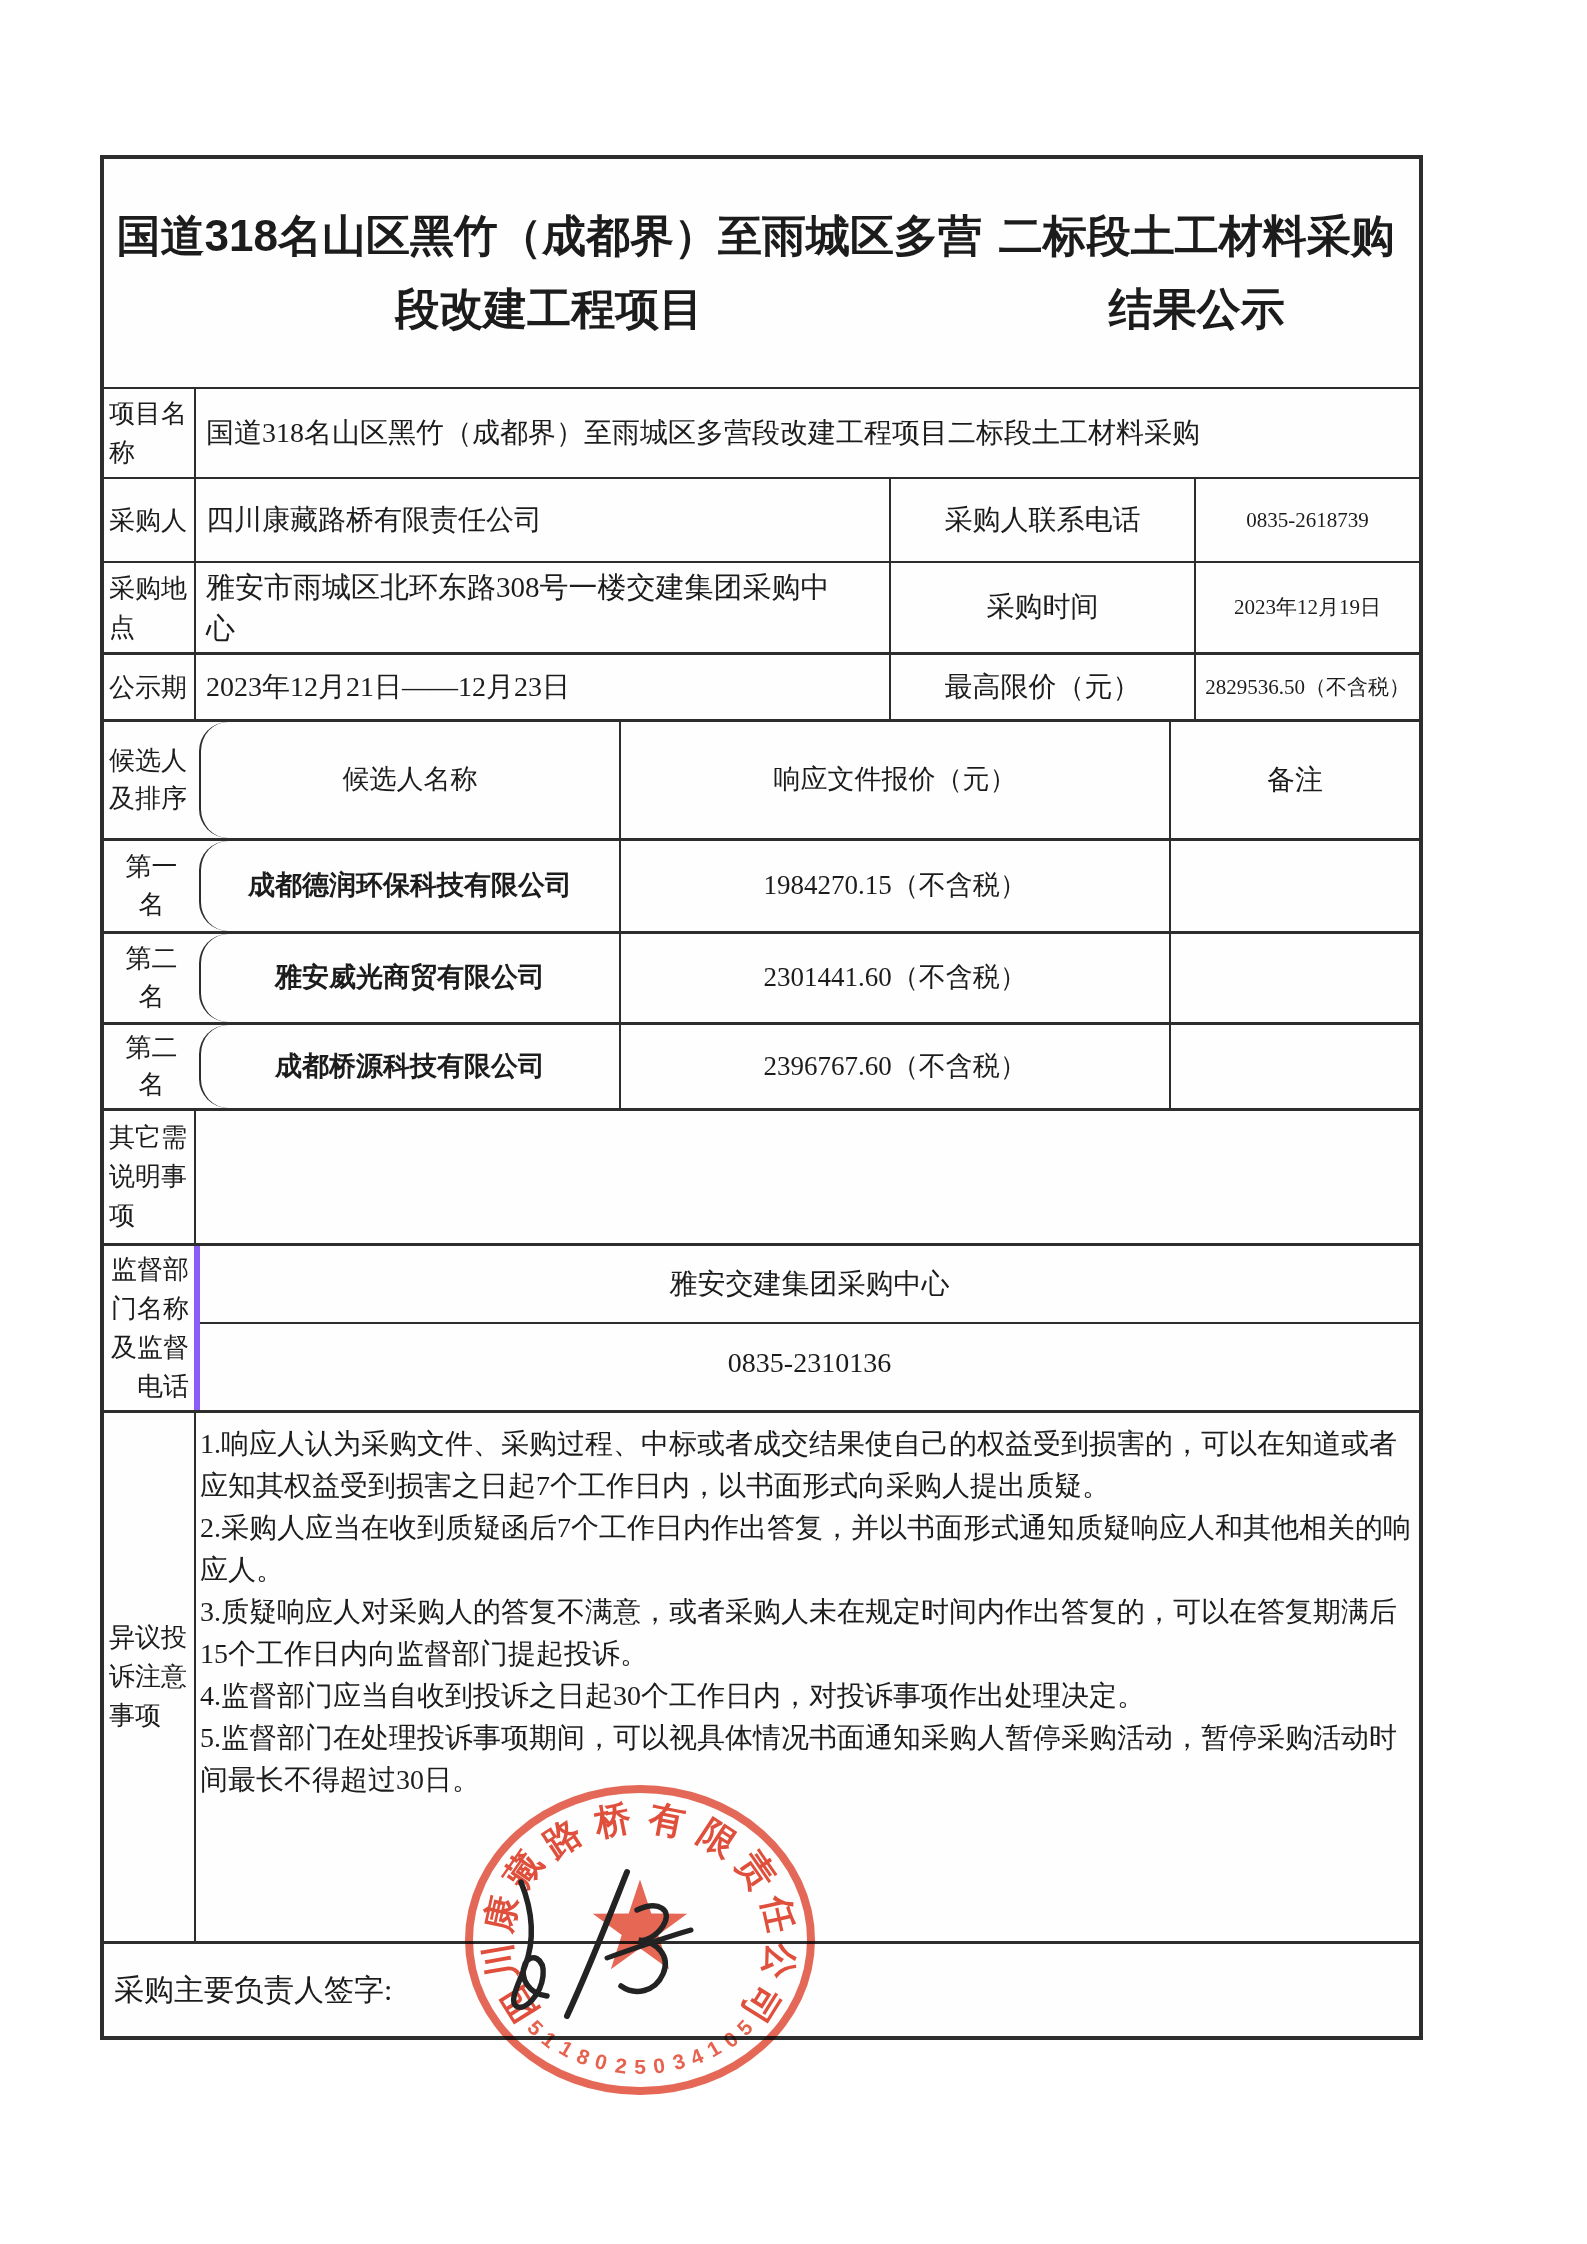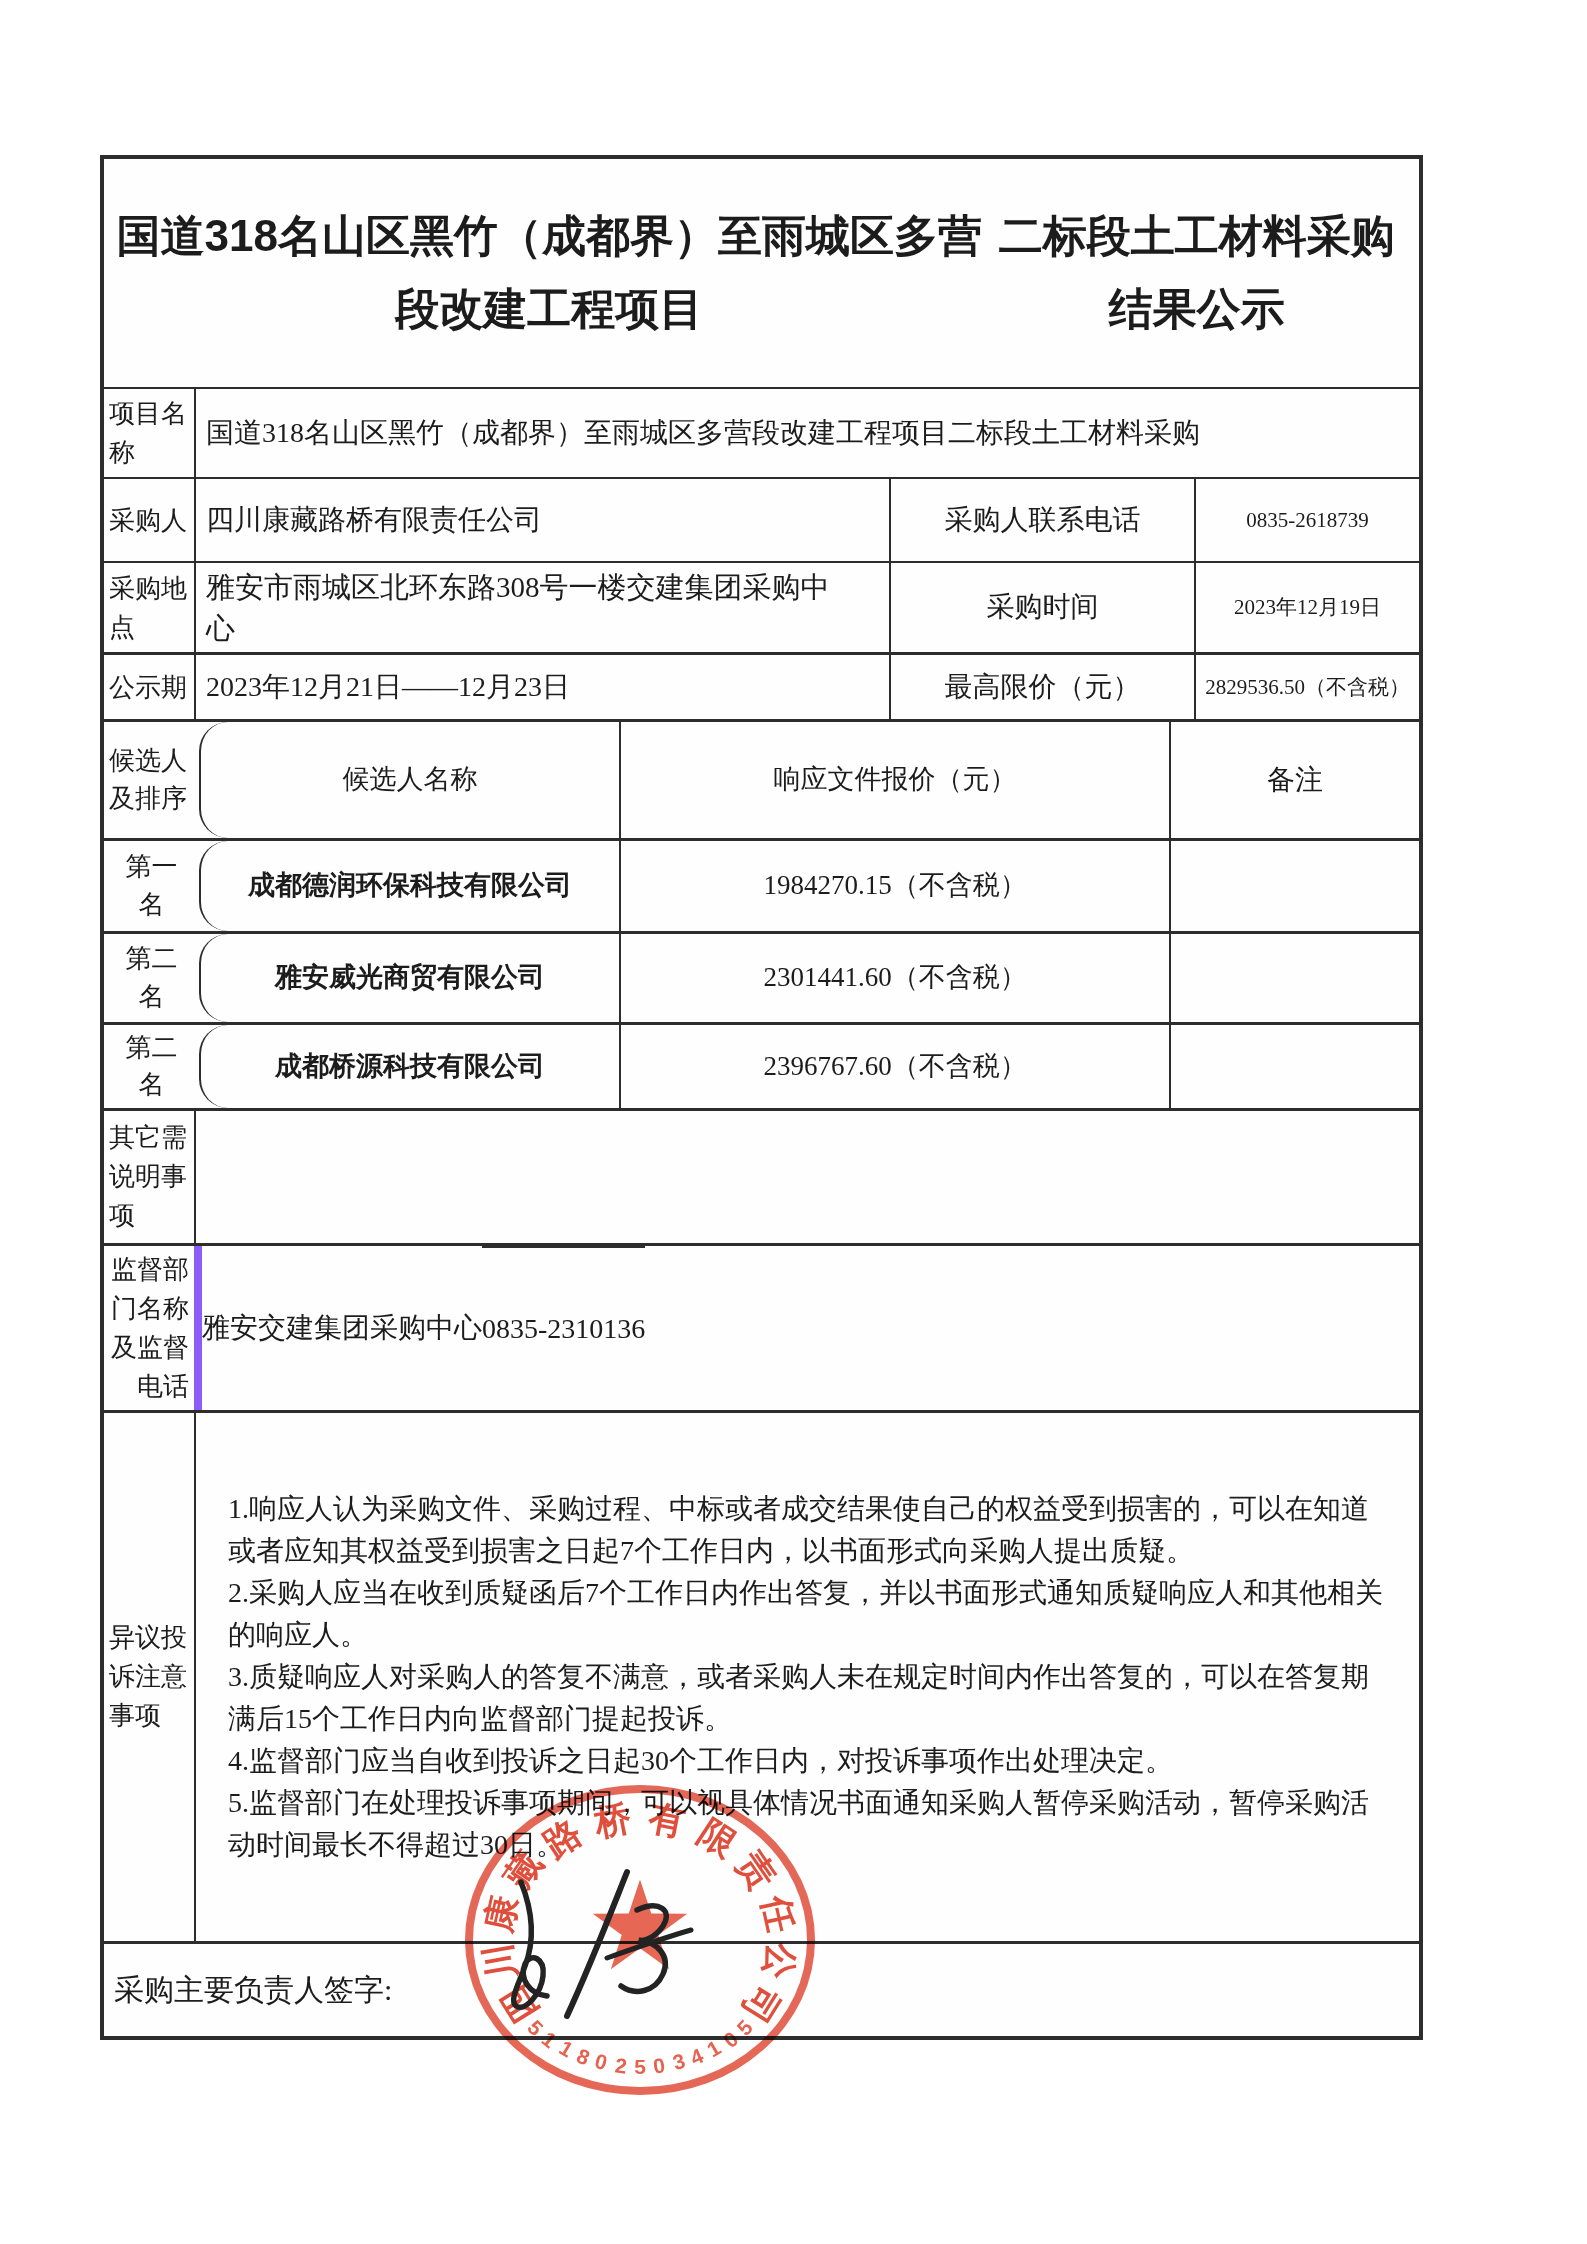--- a/index.html
+++ b/index.html
@@ -47,28 +47,28 @@
   .h-r4{min-height:86px;}
   .h-r5{min-height:64px;}
   .h-r6{min-height:92px;}
   .h-r7{min-height:90px;}
   .h-r8{min-height:88px;}
   .h-r9{min-height:78px;}
   .h-r10{min-height:132px;}
   .h-r13{min-height:528px;}
   .h-r14{min-height:92px;}
   .head-cell{justify-content:center;text-align:center;}
-  .sup-right{flex:1;display:flex;flex-direction:row;border-left:8px solid #8b5cf6;}
+  .sup-right{flex:1;display:flex;flex-direction:column;border-left:6px solid #8b5cf6;}
   .sup-cell{
     min-height:76px;display:flex;align-items:center;justify-content:center;
     font-size:28px;text-align:center;
   }
   .sup-cell + .sup-cell{border-top:2px solid #2d2d2d;min-height:79px;}
   .sup-label{text-align:right;justify-content:center;border-radius:23px;}
-  .objection-cell{align-items:center;padding:10px 32px;}
+  .objection-cell{align-items:flex-start;padding:10px 4px;}
   .objection-text div{font-size:28px;line-height:42px;text-align:left;}
   .tight{display:inline-block;max-width:640px;font-size:29px;line-height:1.4;}
   .sig-row .cell{font-size:30px;align-items:center;}
   
   .seal{
     position:absolute;left:465px;top:1785px;width:350px;height:310px;
     pointer-events:none;mix-blend-mode:multiply;opacity:.92;
   }
   .seal-ring{
     position:absolute;left:0;top:0;width:100%;height:100%;

